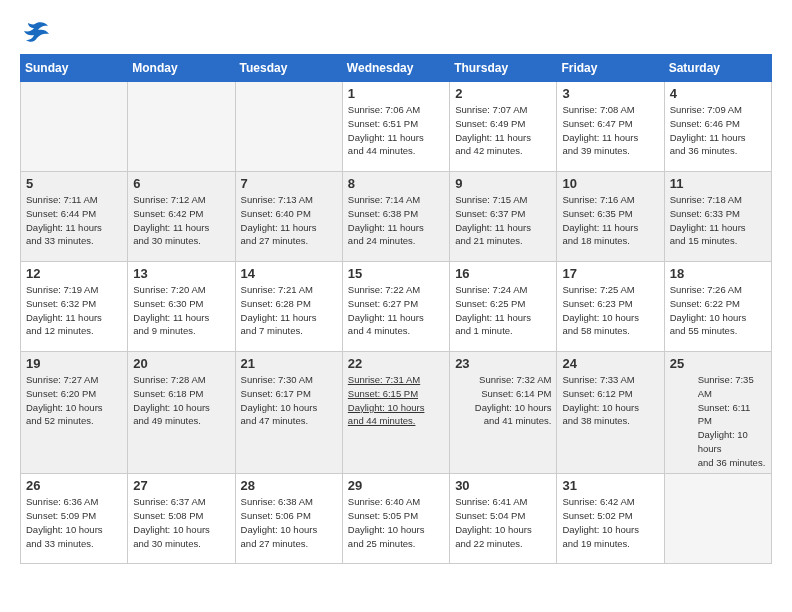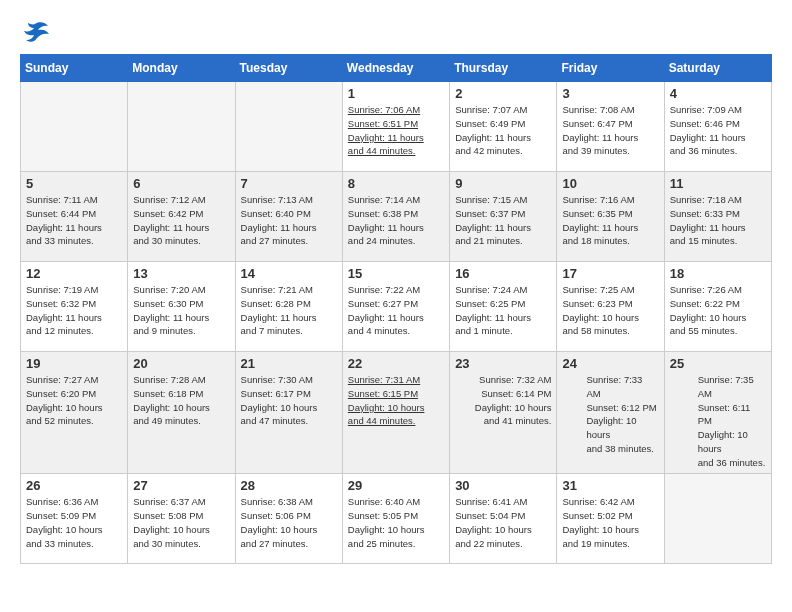--- a/index.html
+++ b/index.html
@@ -124,21 +124,21 @@
         <th>Saturday</th>
       </tr>
   </thead>
   <tbody id="calendar-body">
       <tr>
         <td class="empty"></td>
         <td class="empty"></td>
         <td class="empty"></td>
         <td>
           <div class="day-num">1</div>
-          <div class="day-info" style="white-space: pre-line; text-decoration: underline;">Sunrise: 7:06 AM
+          <div class="day-info" style="white-space: pre-line;">Sunrise: 7:06 AM
 Sunset: 6:51 PM
 Daylight: 11 hours
 and 44 minutes.</div>
         </td>
         <td>
           <div class="day-num">2</div>
           <div class="day-info" style="white-space: pre-line;">Sunrise: 7:07 AM
 Sunset: 6:49 PM
 Daylight: 11 hours
 and 42 minutes.</div>
@@ -291,21 +291,21 @@
         </td>
         <td>
           <div class="day-num">23</div>
           <div class="day-info" style="white-space: pre-line; text-align: right;">Sunrise: 7:32 AM
 Sunset: 6:14 PM
 Daylight: 10 hours
 and 41 minutes.</div>
         </td>
         <td>
           <div class="day-num">24</div>
-          <div class="day-info" style="white-space: pre-line; margin-left: 24px;">Sunrise: 7:33 AM
+          <div class="day-info" style="white-space: pre-line;">Sunrise: 7:33 AM
 Sunset: 6:12 PM
 Daylight: 10 hours
 and 38 minutes.</div>
         </td>
         <td>
           <div class="day-num">25</div>
           <div class="day-info" style="white-space: pre-line; margin-left: 28px;">Sunrise: 7:35 AM
 Sunset: 6:11 PM
 Daylight: 10 hours
 and 36 minutes.</div>

